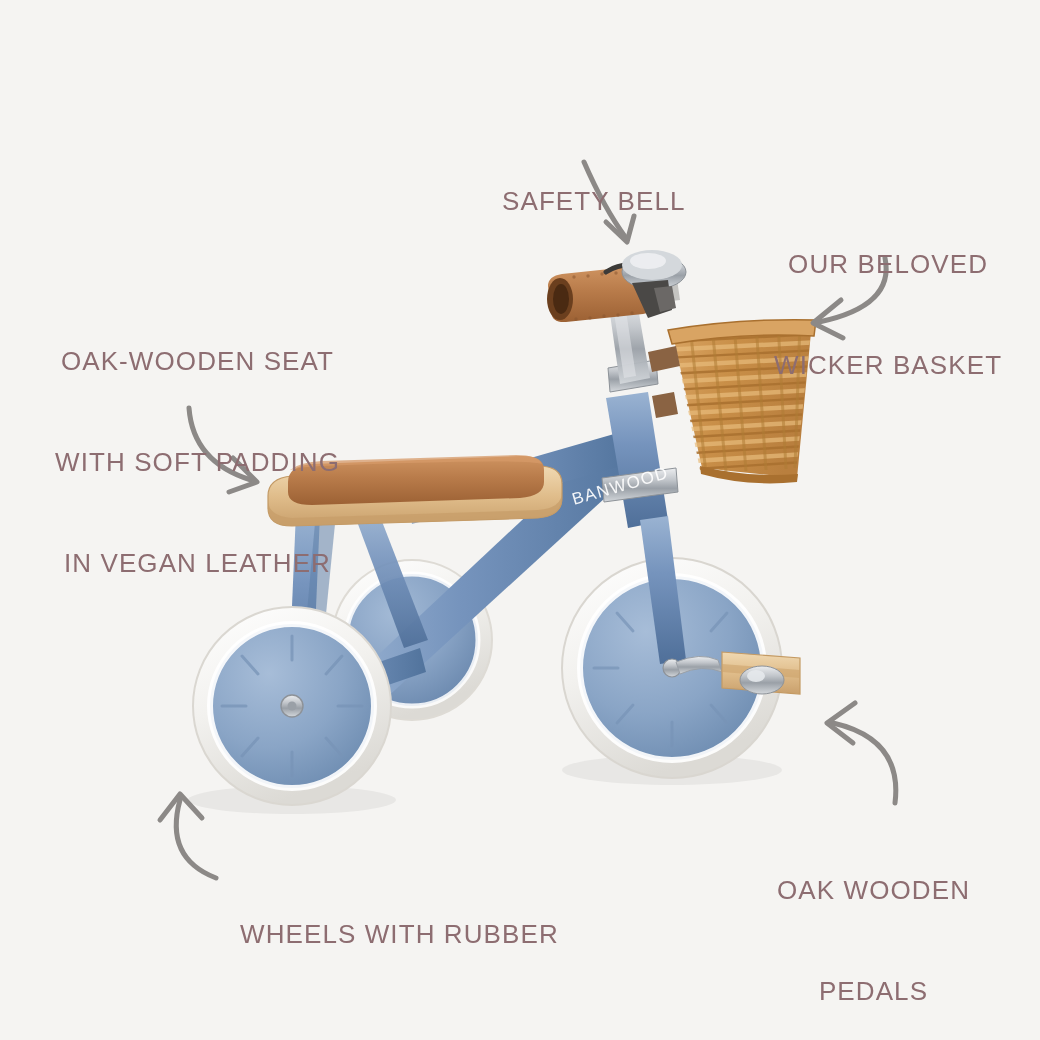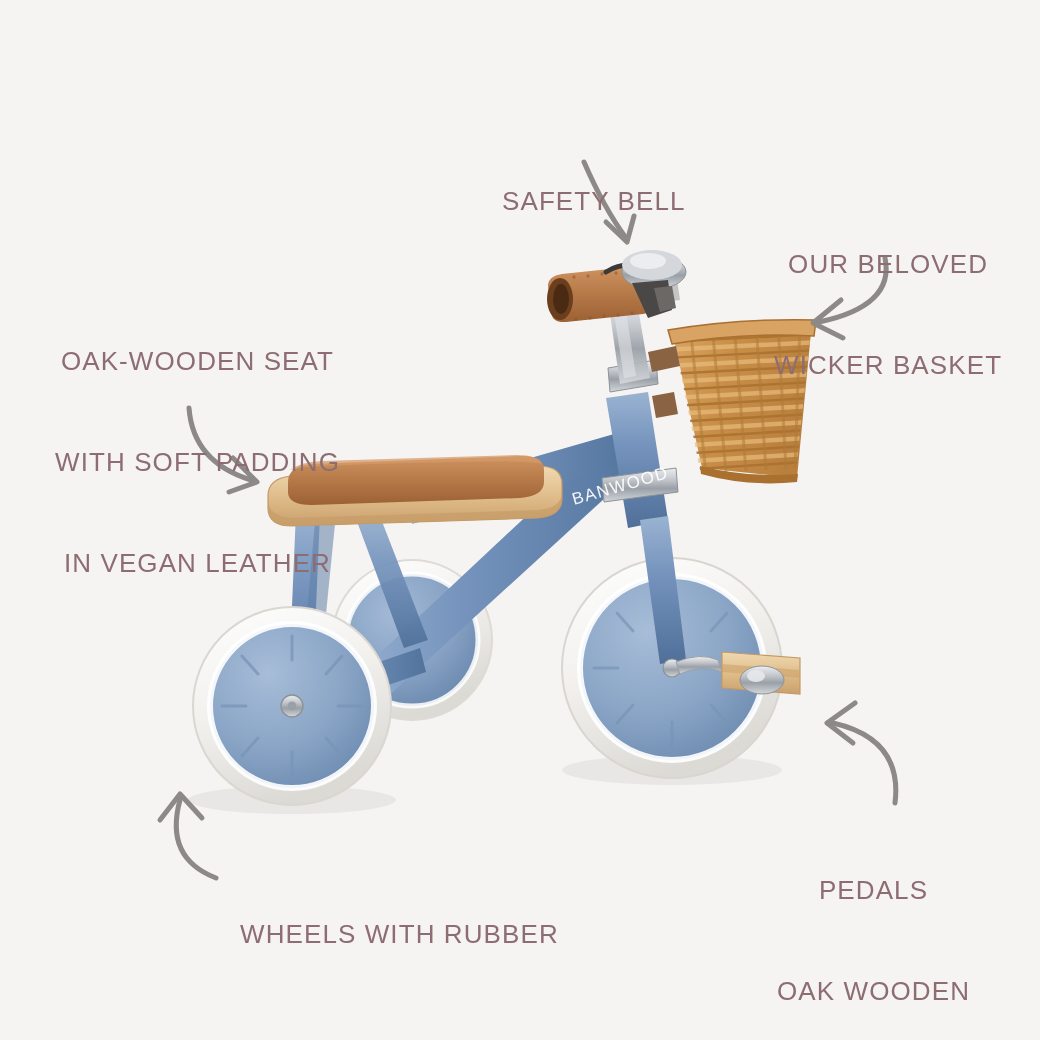--- a/index.html
+++ b/index.html
@@ -299,21 +299,21 @@
     <div>WICKER BASKET</div>
   </div>
 
   <div class="callout c-seat">
     <div>OAK-WOODEN SEAT</div>
     <div>WITH SOFT PADDING</div>
     <div>IN VEGAN LEATHER</div>
   </div>
 
   <div class="callout c-pedals">
+    <div>OAK WOODEN</div>
     <div>PEDALS</div>
-    <div>OAK WOODEN</div>
   </div>
 
   <div class="callout c-wheels">
     <div>WHEELS WITH RUBBER</div>
   </div>
 
 </div>
 
 </body></html>

